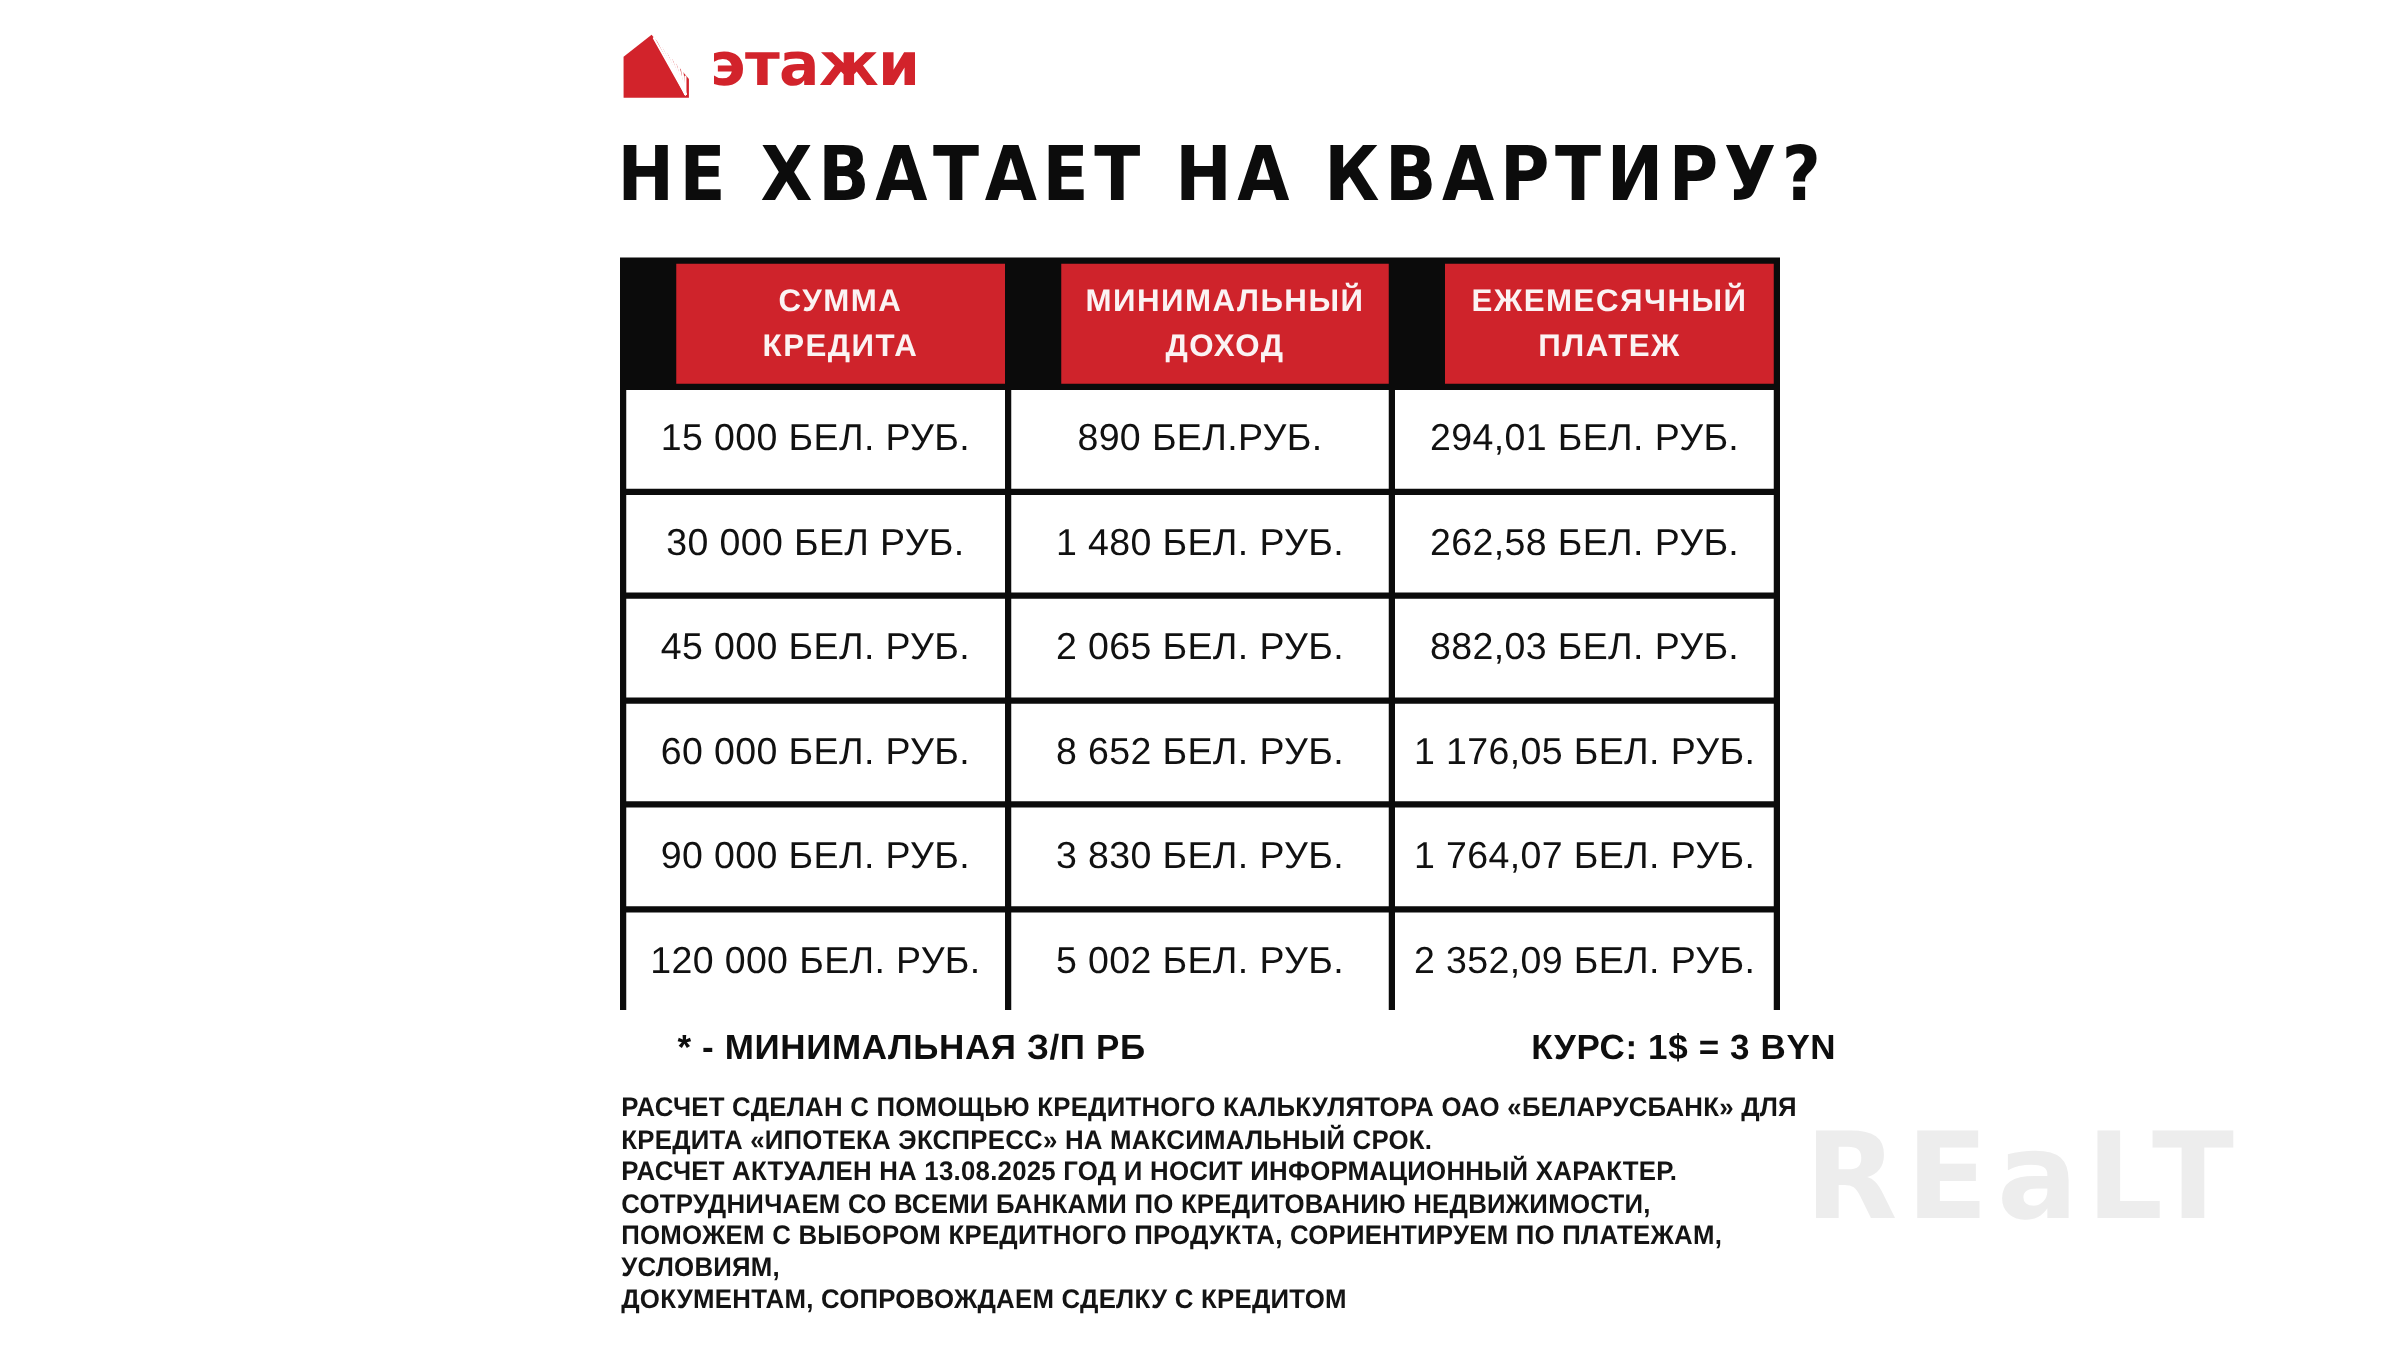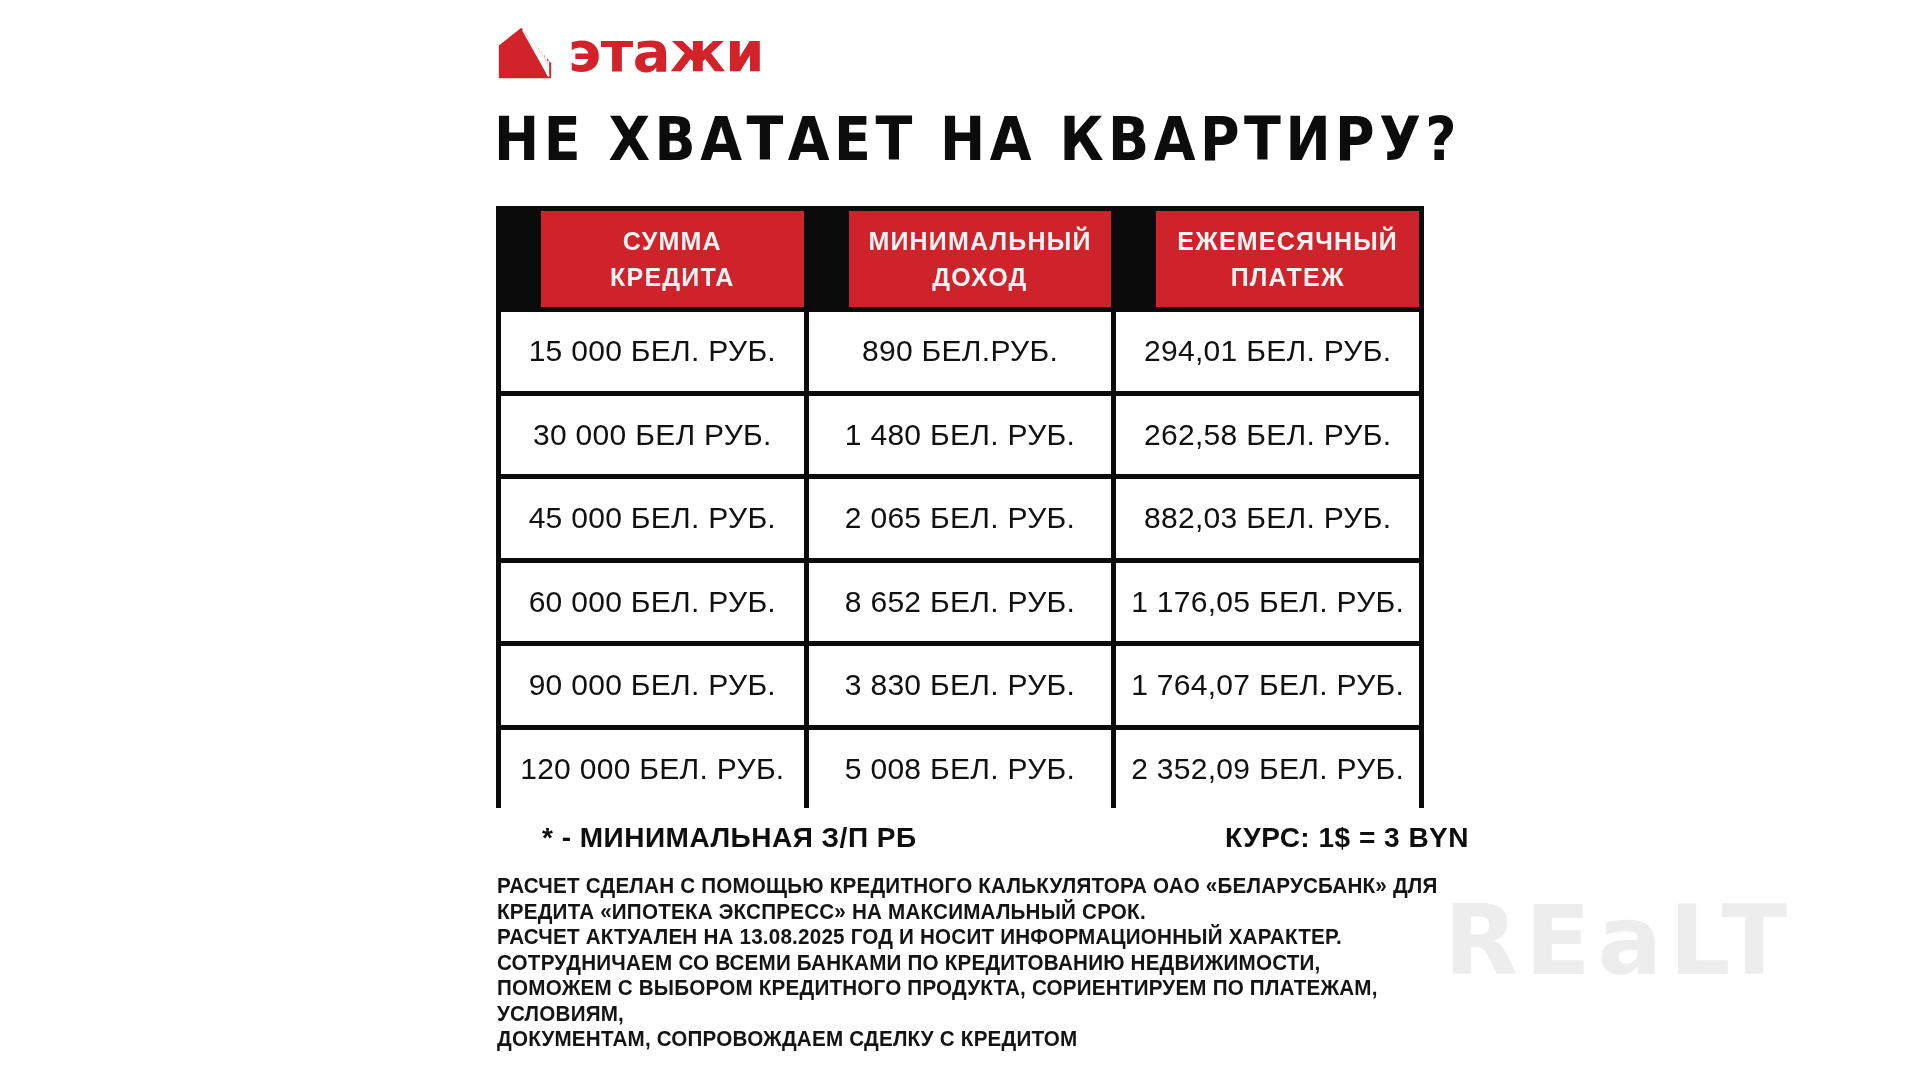--- a/index.html
+++ b/index.html
@@ -13,21 +13,21 @@
   .poster { position: absolute; inset: 0; background: #ffffff; }
 
   
   .logo {
     position: absolute; left: 497px; top: 24px;
     display: flex; align-items: center; gap: 15px;
   }
   .logo-icon { width: 56px; height: 56px; display: block; }
   .logo-text {
     color: #D2232B;
-    font-size: 56px;
+    font-size: 48px;
     font-weight: 800;
     letter-spacing: -0.5px;
     line-height: 1;
     font-family: "DejaVu Sans", "Liberation Sans", sans-serif;
   }
 
   
   .title {
     position: absolute; left: 494px; top: 106px;
     width: 960px;
@@ -168,21 +168,21 @@
 
     <div class="td">60 000 БЕЛ. РУБ.</div>
     <div class="td">8 652 БЕЛ. РУБ.</div>
     <div class="td">1 176,05 БЕЛ. РУБ.</div>
 
     <div class="td">90 000 БЕЛ. РУБ.</div>
     <div class="td">3 830 БЕЛ. РУБ.</div>
     <div class="td">1 764,07 БЕЛ. РУБ.</div>
 
     <div class="td">120 000 БЕЛ. РУБ.</div>
-    <div class="td">5 008 БЕЛ. РУБ.</div>
+    <div class="td">5 002 БЕЛ. РУБ.</div>
     <div class="td">2 352,09 БЕЛ. РУБ.</div>
   </div>
 
   <div class="footnote-row">
     <span>* - МИНИМАЛЬНАЯ З/П РБ</span>
     <span>КУРС: 1$ = 3 BYN</span>
   </div>
 
   <div class="disclaimer">
     <div>РАСЧЕТ СДЕЛАН С ПОМОЩЬЮ КРЕДИТНОГО КАЛЬКУЛЯТОРА ОАО «БЕЛАРУСБАНК» ДЛЯ</div>

